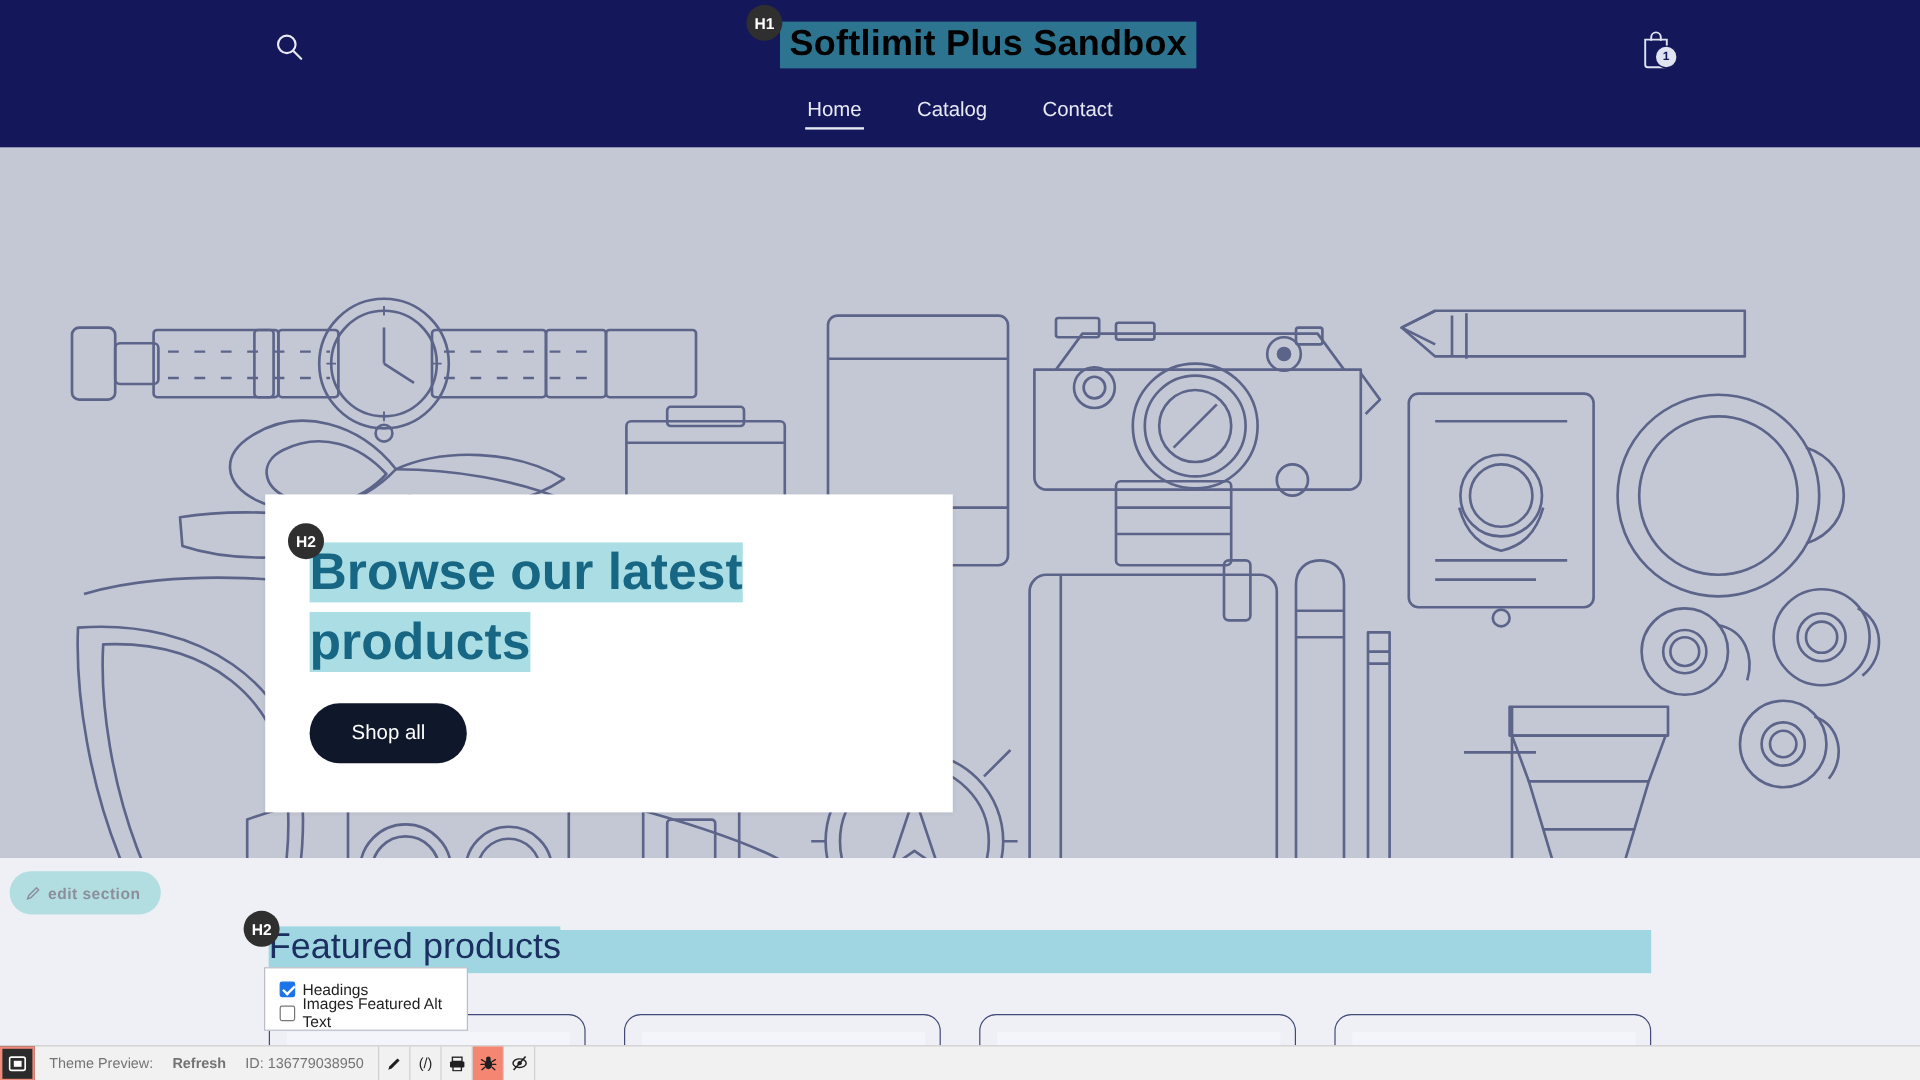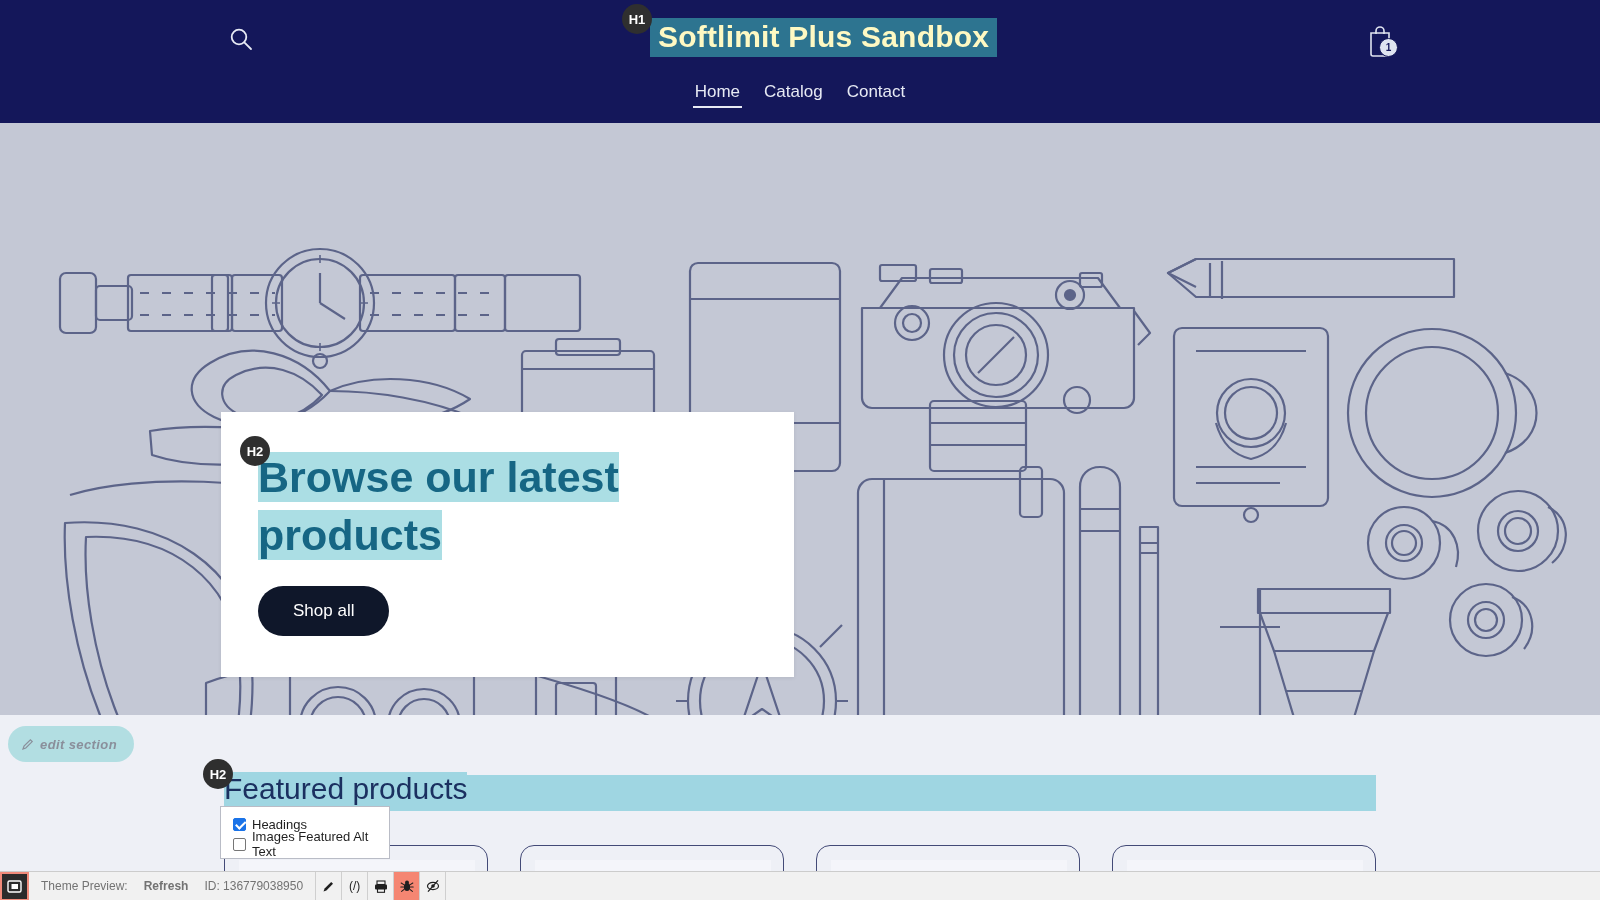--- a/index.html
+++ b/index.html
@@ -30,21 +30,21 @@
     cursor: pointer;
   }
   .search-icon-btn svg { display: block; }
   .header-title-wrap {
     position: absolute; left: 650px; top: 18px;
     height: 40px;
   }
   .header-title {
     display: inline-block;
     background: #2d7490;
-    color: #fef9c3;
+    color: #000000;
     font-size: 30px;
     font-weight: bold;
     letter-spacing: 0.2px;
     padding: 3px 8px 5px 8px;
     line-height: 31px;
     white-space: nowrap;
   }
   .hbadge {
     position: absolute;
     width: 30px; height: 30px;
@@ -54,21 +54,21 @@
     font-size: 13px;
     font-weight: bold;
     display: flex; align-items: center; justify-content: center;
     letter-spacing: 0px;
     z-index: 40;
   }
   #h1-badge { left: 622px; top: 4px; }
   .site-nav {
     position: absolute; left: 0; top: 80px;
     width: 1600px;
-    display: flex; justify-content: center; gap: 20px;
+    display: flex; justify-content: center; gap: 42px;
   }
   .nav-link {
     color: #e7eaf4;
     font-size: 17px;
     text-decoration: none;
     padding: 2px 2px 4px 2px;
     cursor: pointer;
     white-space: nowrap;
   }
   .nav-link.active { border-bottom: 2px solid #e7eaf4; }
@@ -141,21 +141,20 @@
     height: 36px;
     display: flex; align-items: center; gap: 6px;
     background: rgba(141, 211, 213, 0.62);
     border-radius: 20px;
     padding: 0 17px 0 13px;
     color: #8a8f9b;
     font-size: 13px;
     font-weight: bold;
     cursor: pointer;
     letter-spacing: 0.4px;
-    font-style: italic;
   }
   .featured-wrap {
     position: absolute; left: 224px; top: 57px;
     width: 1155px;
   }
   .featured-heading {
     display: inline;
     background: #9fd6e2;
     color: #1b3060;
     font-size: 30px;

